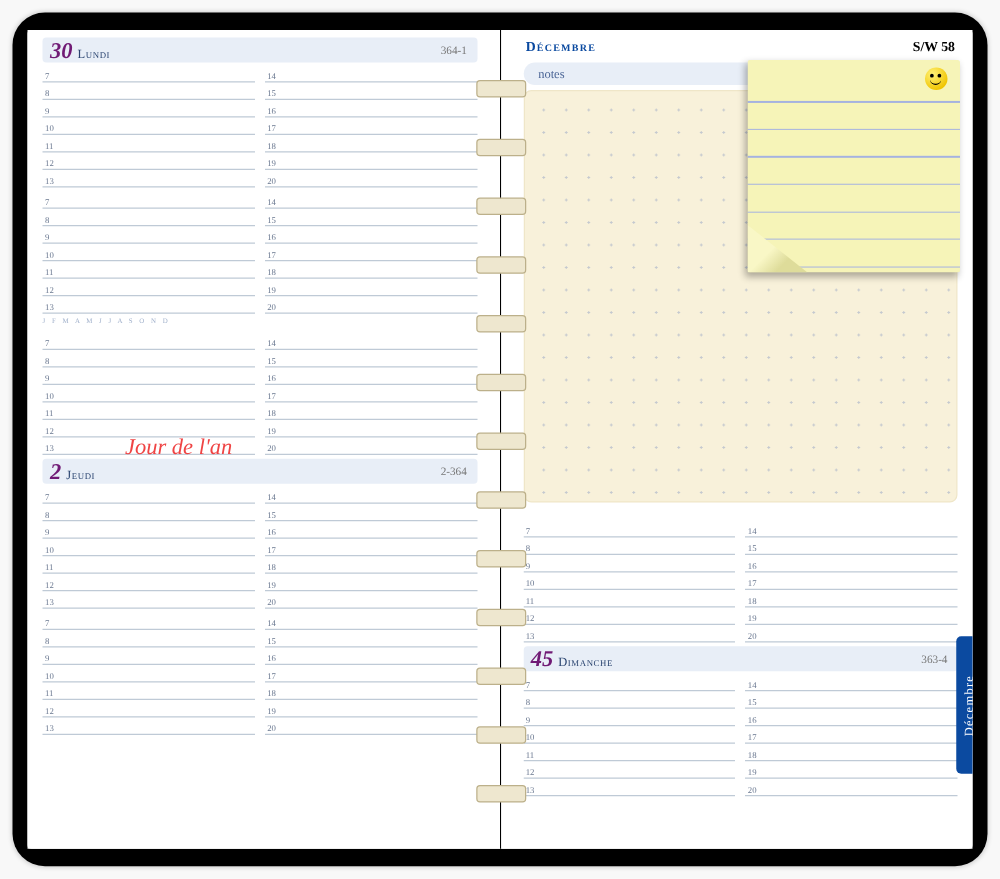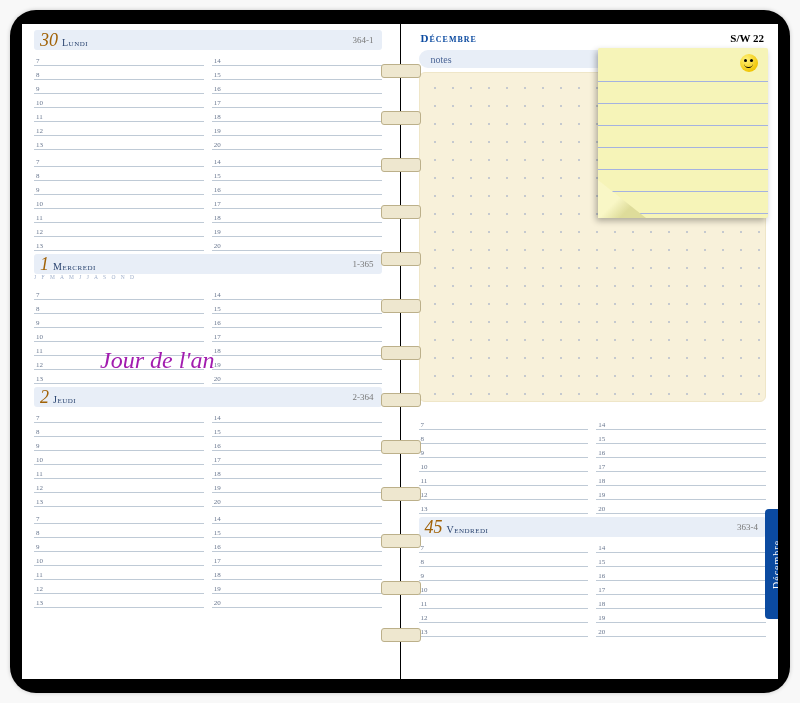--- a/index.html
+++ b/index.html
@@ -67,22 +67,22 @@
     align-items: center;
     justify-content: space-between;
     padding: 0 8px 0 6px;
     border-radius: 3px;
     font-size: 11px;
     color: #1a3a6a;
   }
   .day-header .date-num {
     font-size: 18px;
     font-style: italic;
-    font-weight: 400;
-    color: #a16207;
+    font-weight: 700;
+    color: #701a75;
     margin-right: 4px;
     font-family: Georgia, serif;
   }
   .day-header .day-name {
     font-variant: small-caps;
     font-size: 10px;
     letter-spacing: .5px;
     color: #2a4470;
   }
   .day-header .julian { font-size: 9px; color: #777; margin-left: 20px; }
@@ -186,22 +186,22 @@
     width: 9px; height: 4px;
     border: 1px solid #000;
     border-top: none; border-left: none; border-right: none;
     border-radius: 0 0 8px 8px;
   }
 
   .watermark {
     position: absolute;
     left: 78px; top: 323px;
     font-style: italic;
-    font-size: 24px;
-    color: #a21caf;
+    font-size: 18px;
+    color: #ef4444;
     font-family: 'Brush Script MT', cursive, Georgia;
     pointer-events: none;
     z-index: 2;
   }
 
   .month-tab {
     position: absolute;
     right: -9px;
     bottom: 60px;
     width: 22px; height: 110px;
@@ -269,24 +269,20 @@
             <div class="hour-col">
               <div class="hour-line">14</div>
               <div class="hour-line">15</div>
               <div class="hour-line">16</div>
               <div class="hour-line">17</div>
               <div class="hour-line">18</div>
               <div class="hour-line">19</div>
               <div class="hour-line">20</div>
             </div>
           </div>
-          <div class="day-header">
-            <span><span class="date-num">1</span><span class="day-name">Mercredi</span></span>
-            <span class="julian">1-365</span>
-          </div>
           <div class="mini-month">J  F  M  A  M  J  J  A  S  O  N  D</div>
           <div class="hours">
             <div class="hour-col">
               <div class="hour-line">7</div>
               <div class="hour-line">8</div>
               <div class="hour-line">9</div>
               <div class="hour-line">10</div>
               <div class="hour-line">11</div>
               <div class="hour-line">12</div>
               <div class="hour-line">13</div>
@@ -344,21 +340,21 @@
               <div class="hour-line">19</div>
               <div class="hour-line">20</div>
             </div>
           </div>
         </div>
     </div>
 
     <div class="page right">
       <div class="right-header">
         <span>Décembre</span>
-        <span class="wk">S/W 22</span>
+        <span class="wk">S/W 58</span>
       </div>
 
       <div class="notes-shell">
         <div class="notes-title">notes</div>
         <div class="dotgrid"></div>
         <div class="sticky">
           <div class="sticky-paper"></div>
           <div class="sticky-fold"></div>
           <div class="smiley"></div>
         </div>
@@ -379,21 +375,21 @@
               <div class="hour-line">14</div>
               <div class="hour-line">15</div>
               <div class="hour-line">16</div>
               <div class="hour-line">17</div>
               <div class="hour-line">18</div>
               <div class="hour-line">19</div>
               <div class="hour-line">20</div>
             </div>
           </div>
           <div class="day-header">
-            <span><span class="date-num">45</span><span class="day-name">Vendredi</span></span>
+            <span><span class="date-num">45</span><span class="day-name">Dimanche</span></span>
             <span class="julian">363-4</span>
           </div>
           <div class="hours">
             <div class="hour-col">
               <div class="hour-line">7</div>
               <div class="hour-line">8</div>
               <div class="hour-line">9</div>
               <div class="hour-line">10</div>
               <div class="hour-line">11</div>
               <div class="hour-line">12</div>

